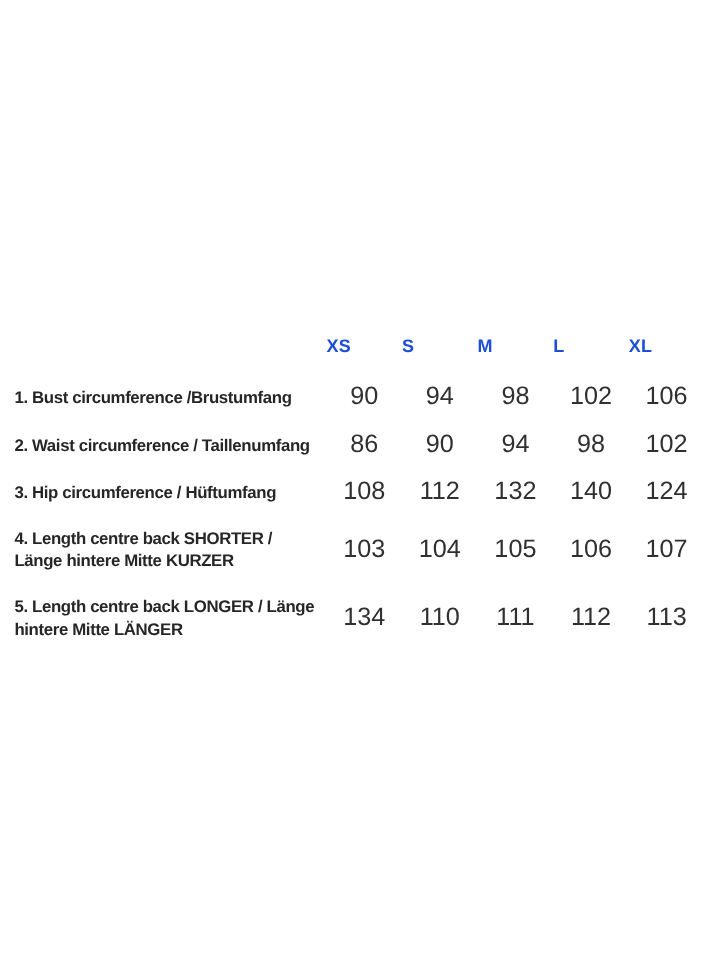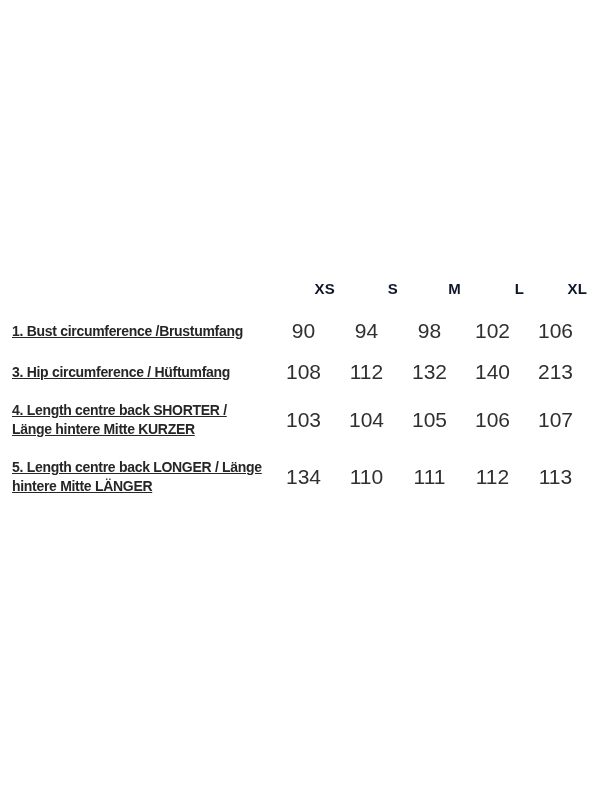--- a/index.html
+++ b/index.html
@@ -39,34 +39,33 @@
   col.c-size  { width: 63px; }
   tr.row-header { height: 44px; }
   tr.row-0 { height: 42px; }
   tr.row-1 { height: 38px; }
   tr.row-2 { height: 40px; }
   tr.row-3 { height: 56px; margin-left: 12px; }
   tr.row-4 { height: 58px; }
   th.size-h {
     font-size: 15px;
     font-weight: 700;
-    color: #0f172a;
-    text-align: right;
+    color: #1d4ed8;
+    text-align: left;
     letter-spacing: 0.2px;
   }
   td.label {
     font-size: 14px;
     line-height: 19px;
     font-weight: 700;
     color: #262626;
     text-align: left;
     padding-left: 12px;
     padding-right: 2px;
     letter-spacing: -0.3px;
-    text-decoration: underline;
   }
   td.value {
     font-size: 21px;
     font-weight: 400;
     color: #303030;
     text-align: center;
   }
 </style>
 </head>
 <body>
@@ -93,27 +92,35 @@
     </thead>
     <tbody>
       <tr class="row-0">
         <td class="label">1. Bust circumference /Brustumfang</td>
         <td class="value">90</td>
         <td class="value">94</td>
         <td class="value">98</td>
         <td class="value">102</td>
         <td class="value">106</td>
       </tr>
+      <tr class="row-1">
+        <td class="label">2. Waist circumference / Taillenumfang</td>
+        <td class="value">86</td>
+        <td class="value">90</td>
+        <td class="value">94</td>
+        <td class="value">98</td>
+        <td class="value">102</td>
+      </tr>
       <tr class="row-2">
         <td class="label">3. Hip circumference / Hüftumfang</td>
         <td class="value">108</td>
         <td class="value">112</td>
         <td class="value">132</td>
         <td class="value">140</td>
-        <td class="value">213</td>
+        <td class="value">124</td>
       </tr>
       <tr class="row-3">
         <td class="label">4. Length centre back SHORTER / Länge hintere Mitte KURZER</td>
         <td class="value">103</td>
         <td class="value">104</td>
         <td class="value">105</td>
         <td class="value">106</td>
         <td class="value">107</td>
       </tr>
       <tr class="row-4">

